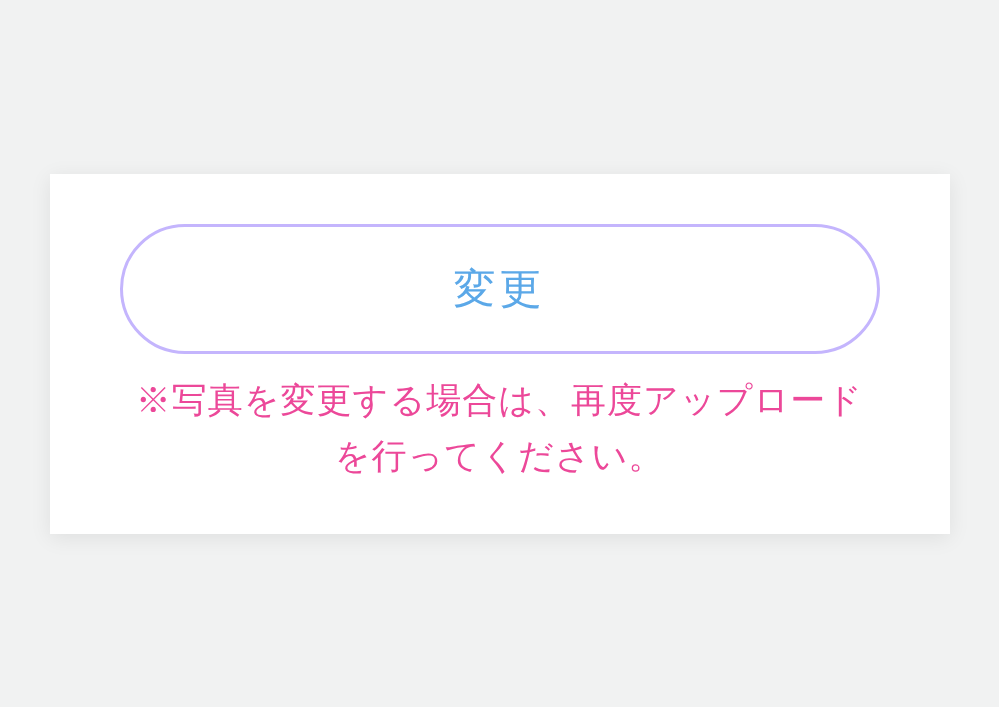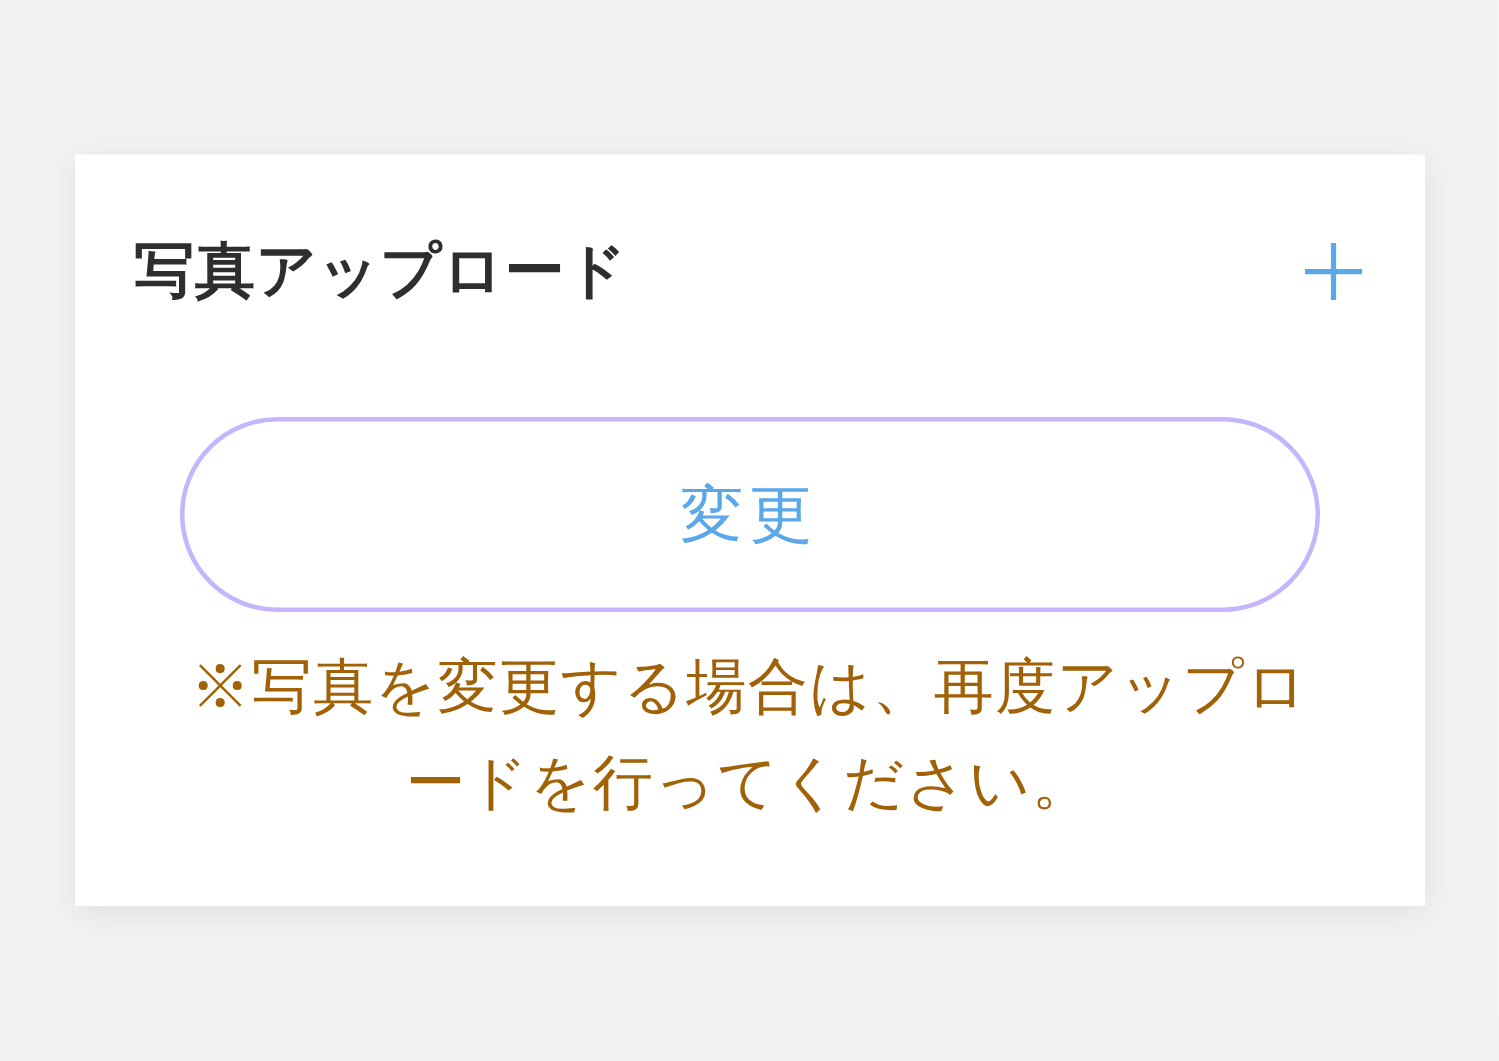--- a/index.html
+++ b/index.html
@@ -69,38 +69,29 @@
       cursor: pointer;
       display: flex;
       align-items: center;
       justify-content: center;
       font-family: inherit;
       letter-spacing: 4px;
     }
     
     .help-text {
       text-align: center;
-      font-size: 40px;
-      color: #a16207;
+      font-size: 35px;
+      color: #ec4899;
       margin-top: 18px;
       line-height: 1.6;
       letter-spacing: 1px;
     }
   </style>
 </head>
 <body>
 
 <div class="card">
-  <div class="card-header">
-    <h2 class="card-title">写真アップロード</h2>
-    <div class="plus-icon">
-      <svg viewBox="0 0 42 42">
-        <line x1="21" y1="2" x2="21" y2="40" stroke="#5ba8e8" stroke-width="3.5" stroke-linecap="butt"></line>
-        <line x1="2" y1="21" x2="40" y2="21" stroke="#5ba8e8" stroke-width="3.5" stroke-linecap="butt"></line>
-      </svg>
-    </div>
-  </div>
 
   <div class="button-container">
     <button class="change-button">変更</button>
     <p class="help-text">※写真を変更する場合は、再度アップロードを行ってください。</p>
   </div>
 </div>
 
 </body></html>

